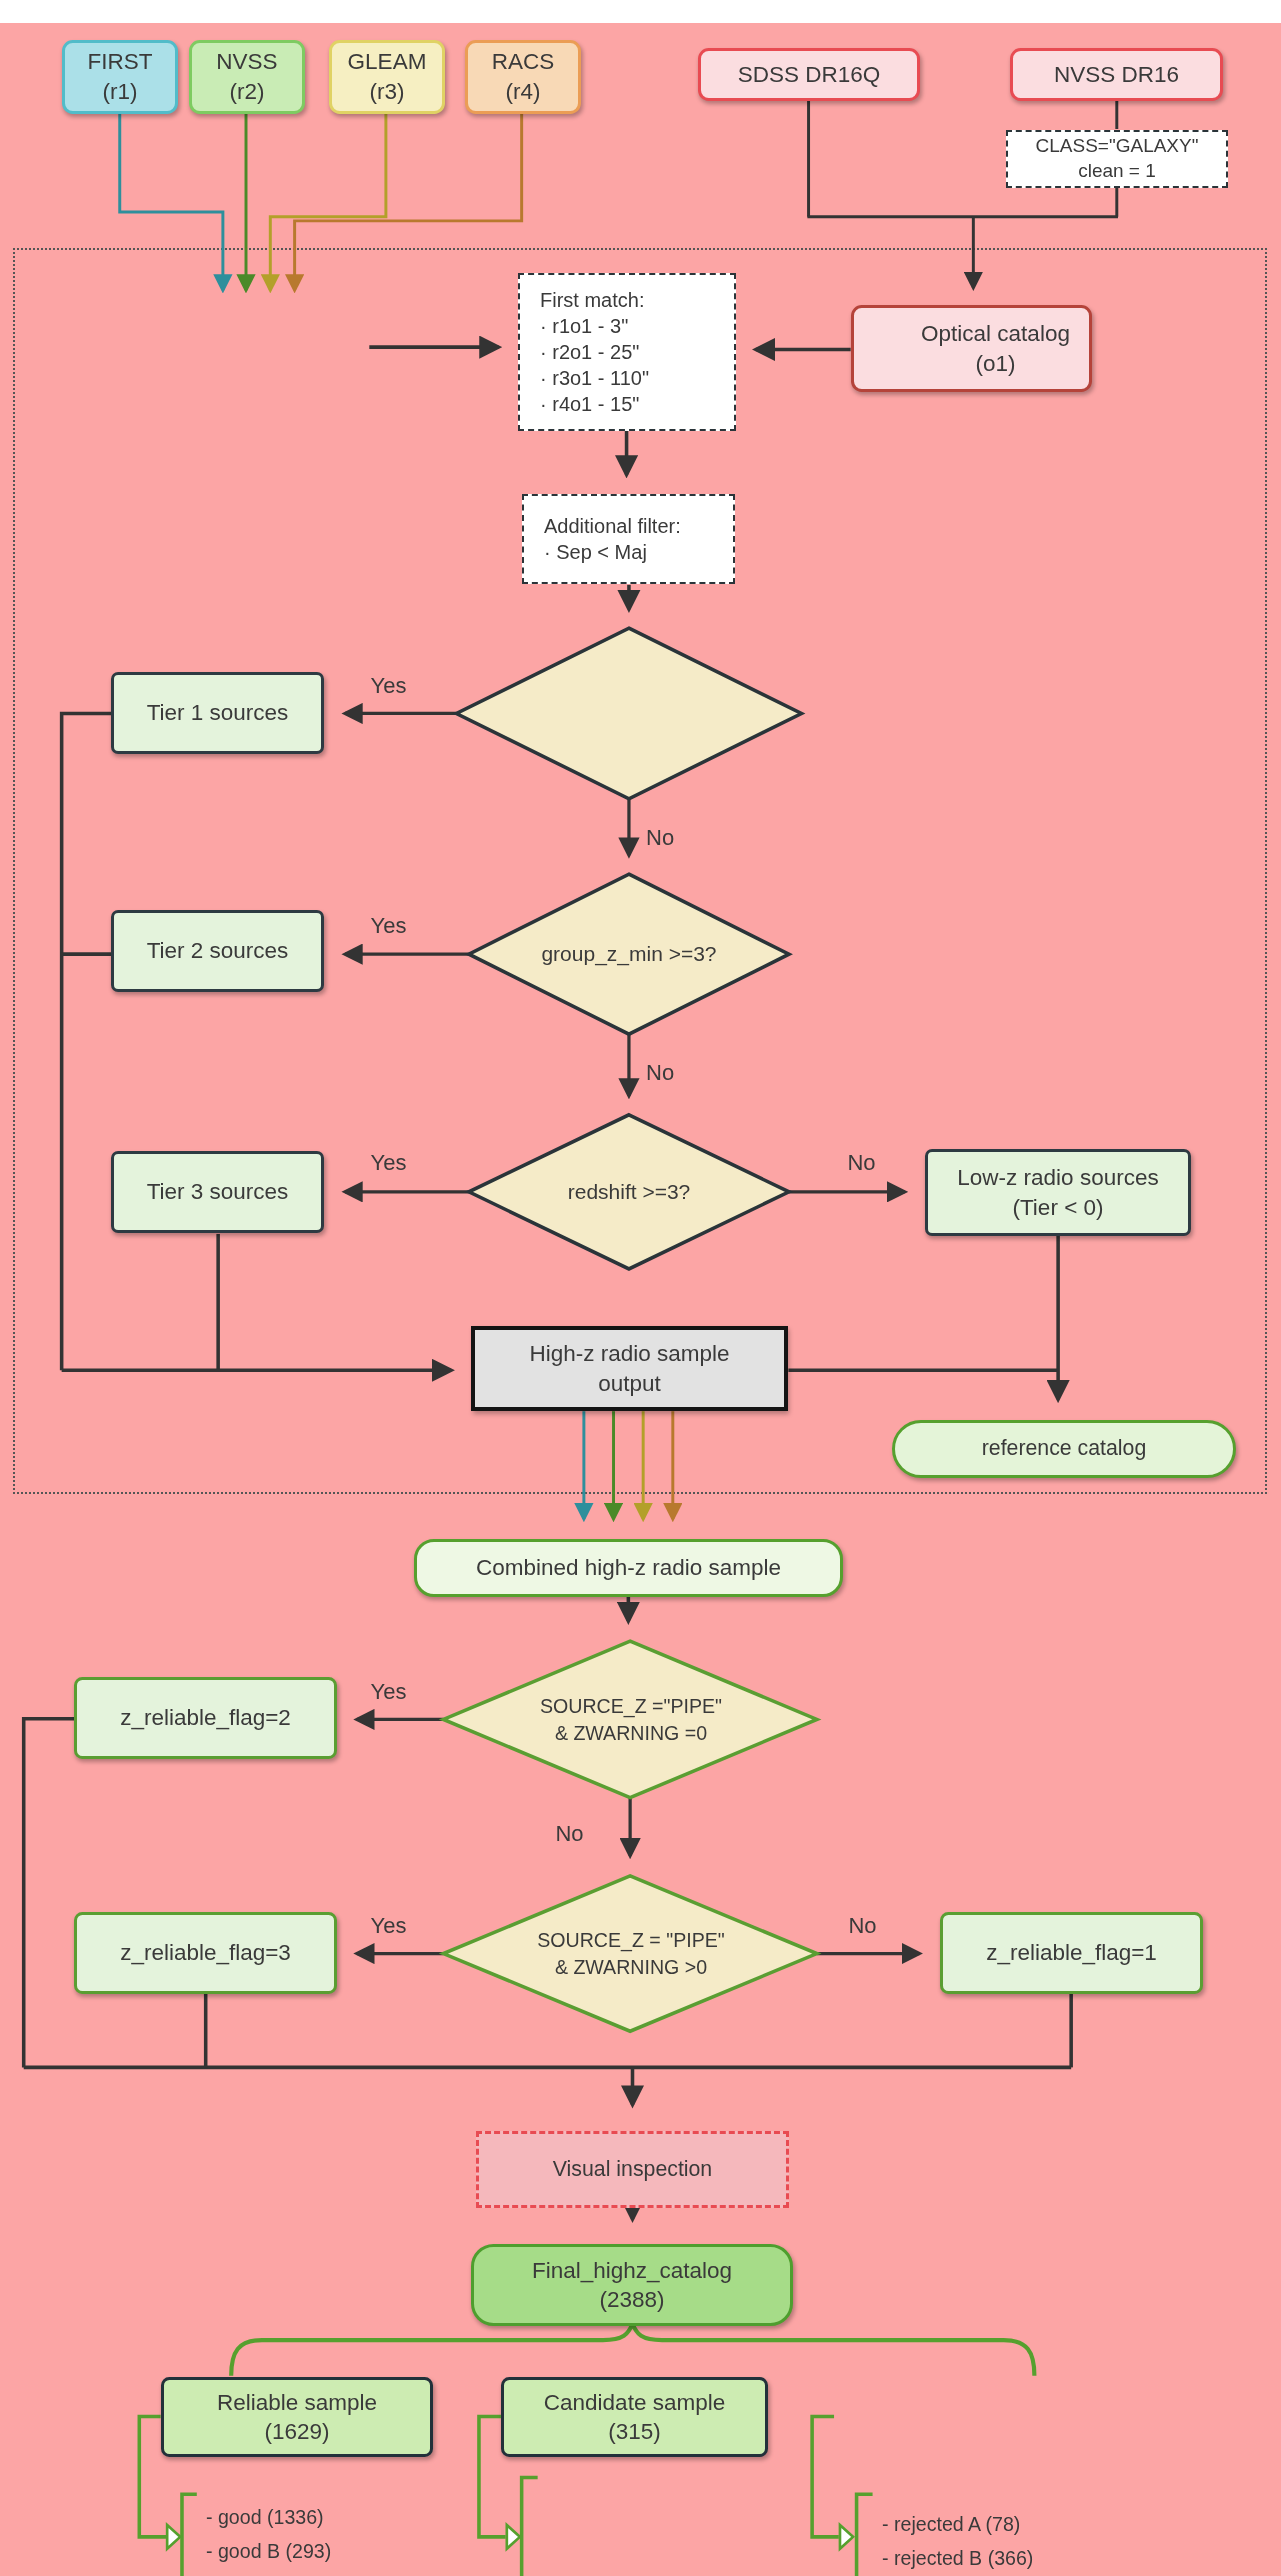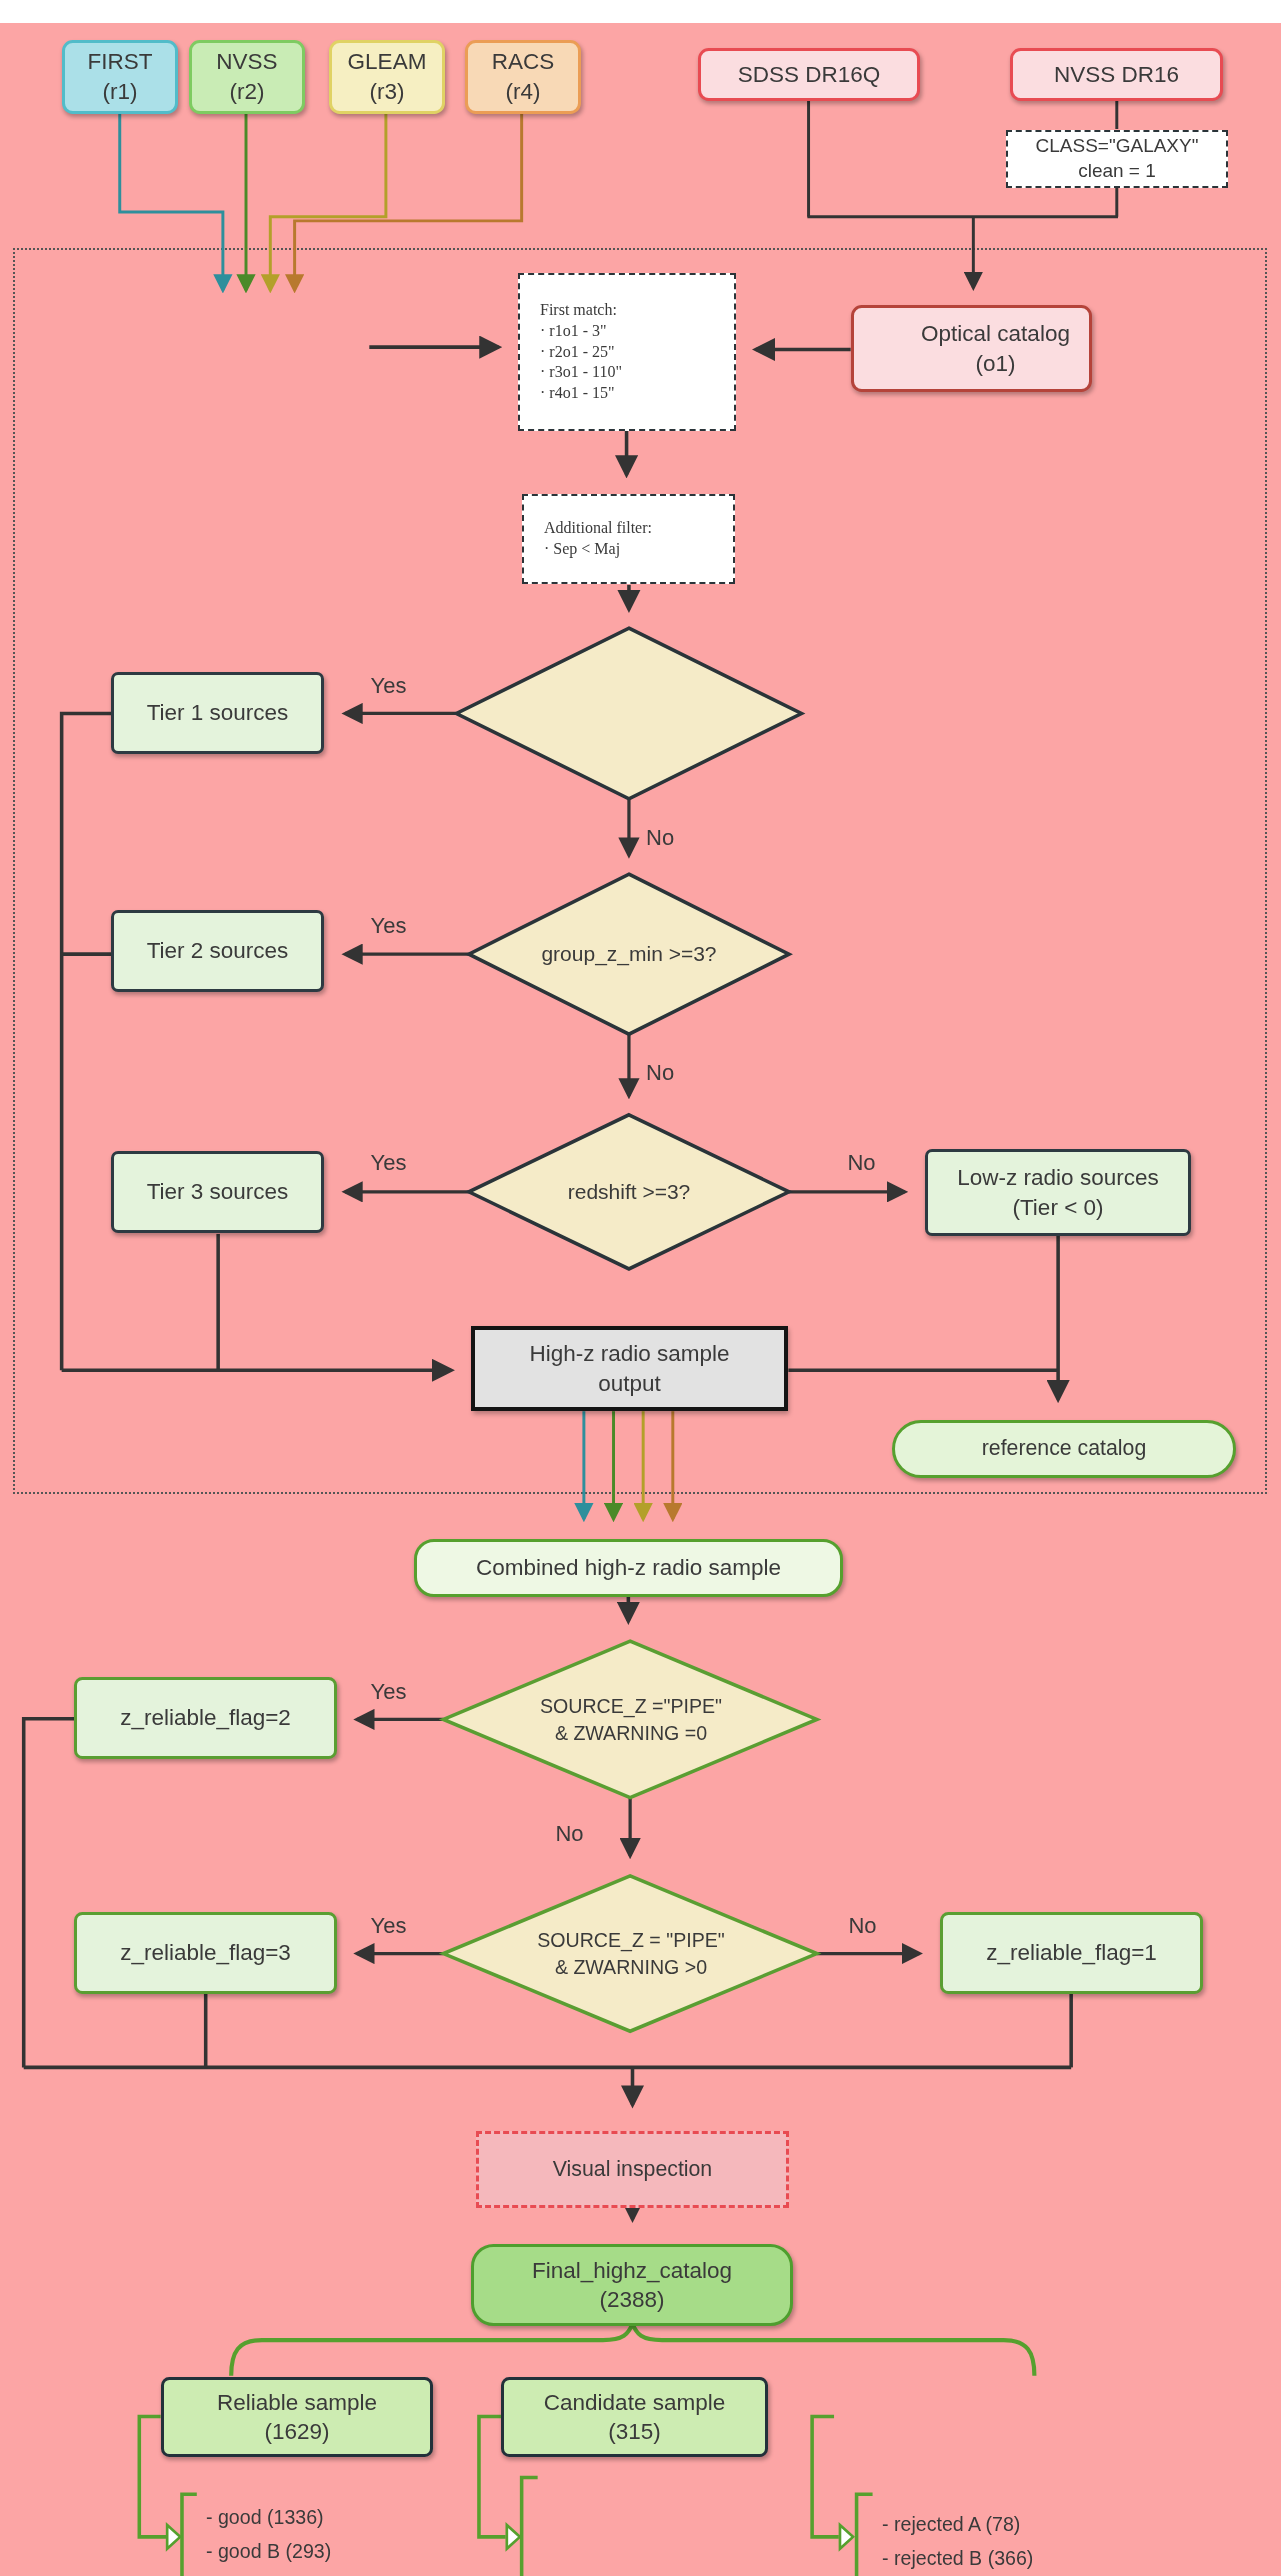--- a/index.html
+++ b/index.html
@@ -12,21 +12,21 @@
   .survey{width:116px;height:74px;top:16.6px;border-radius:10.7px;font-size:22.5px;border:3.6px solid;}
   .survey.c1{background:#abe0e8;border-color:#52bcc9;}
   .survey.c2{background:#c9ecb5;border-color:#7ecb61;}
   .survey.c3{background:#f6efc2;border-color:#e0d264;}
   .survey.c4{background:#f8d9b6;border-color:#eb9d55;}
   
   .pinkbox{background:#fbdde0;border:3.6px solid #e84b52;border-radius:10.7px;font-size:22.5px;}
   .optical{background:#fbdde0;border:3.6px solid #b5433a;border-radius:10.7px;font-size:22.5px;}
   
   .dashedbox{background:#fff;border:2.4px dashed #2a3439;font-size:19px;}
-  .dashedbox.big{font-size:16px;justify-content:flex-start;text-align:left;padding-left:20px;font-family:Liberation Serif, serif;}
+  .dashedbox.big{font-size:20px;justify-content:flex-start;text-align:left;padding-left:20px;}
   
   .graybox{background:#e2e2e2;border:4.2px solid #141414;font-size:24px;}
   
   .tierbox{background:#e4f3dc;border:3px solid #2d3a42;border-radius:7.1px;font-size:22.5px;}
   
   .flagbox{background:#e4f3dc;border:3px solid #5a9e32;border-radius:8.3px;font-size:22.5px;}
   .stadium{background:#e4f4d8;border:3.6px solid #56a02e;border-radius:30px;font-size:21.3px;}
   .combined{background:#eef8e4;border:3.6px solid #56a02e;border-radius:20px;font-size:22.5px;}
   .finalbox{background:#a6dc88;border:3.6px solid #4e9e2e;border-radius:22.5px;font-size:22.5px;}
   .samplebox{background:#cdecb2;border:3.6px solid #22313a;border-radius:8.3px;font-size:22.5px;}

